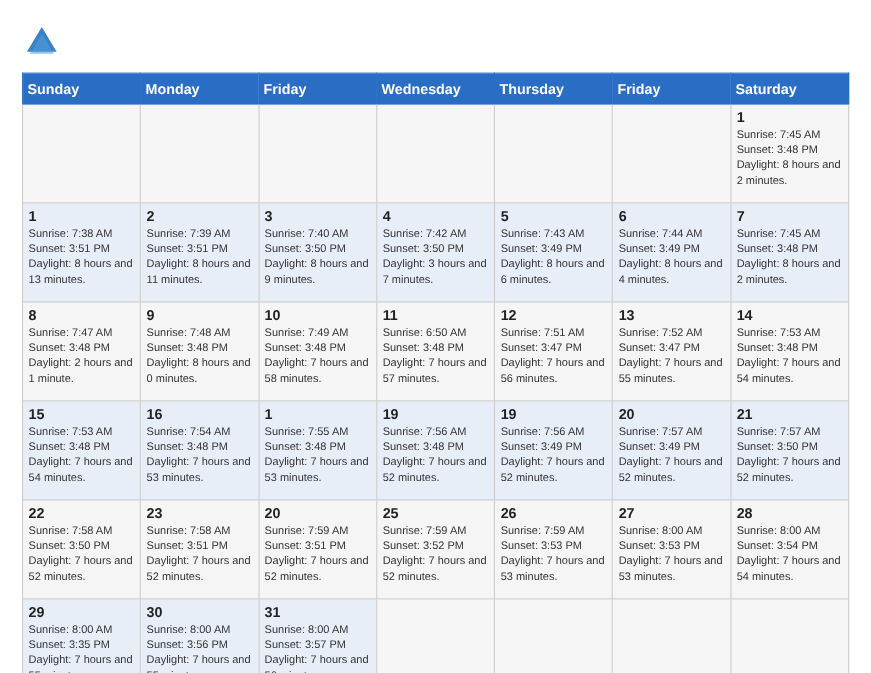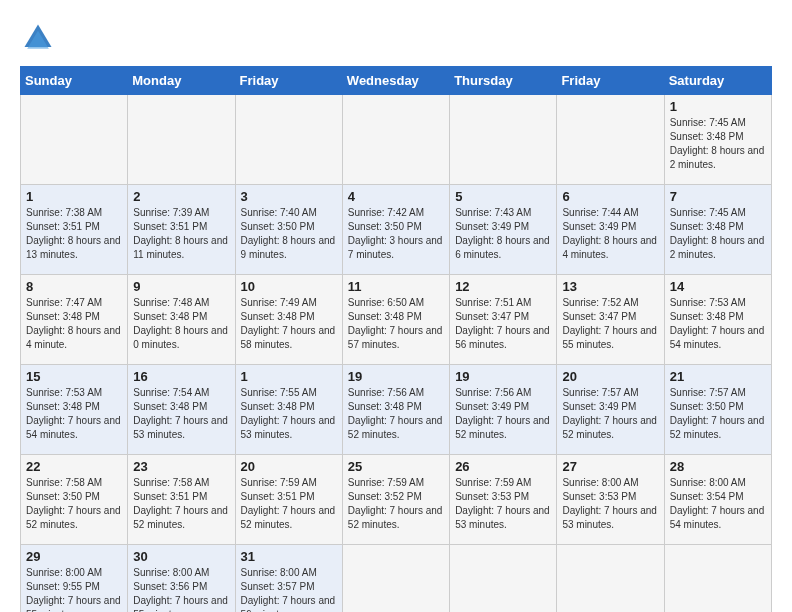--- a/index.html
+++ b/index.html
@@ -163,21 +163,21 @@
 <span class="cell-text">Daylight: 8 hours and 4 minutes.</span></td>
         <td><span class="day-number">7</span>
 <span class="cell-text">Sunrise: 7:45 AM</span><br>
 <span class="cell-text">Sunset: 3:48 PM</span><br>
 <span class="cell-text">Daylight: 8 hours and 2 minutes.</span></td>
       </tr>
       <tr>
         <td><span class="day-number">8</span>
 <span class="cell-text">Sunrise: 7:47 AM</span><br>
 <span class="cell-text">Sunset: 3:48 PM</span><br>
-<span class="cell-text">Daylight: 8 hours and 4 minute.</span></td>
+<span class="cell-text">Daylight: 2 hours and 1 minute.</span></td>
         <td><span class="day-number">9</span>
 <span class="cell-text">Sunrise: 7:48 AM</span><br>
 <span class="cell-text">Sunset: 3:48 PM</span><br>
 <span class="cell-text">Daylight: 8 hours and 0 minutes.</span></td>
         <td><span class="day-number">10</span>
 <span class="cell-text">Sunrise: 7:49 AM</span><br>
 <span class="cell-text">Sunset: 3:48 PM</span><br>
 <span class="cell-text">Daylight: 7 hours and 58 minutes.</span></td>
         <td><span class="day-number">11</span>
 <span class="cell-text">Sunrise: 6:50 AM</span><br>
@@ -252,21 +252,21 @@
 <span class="cell-text">Sunset: 3:53 PM</span><br>
 <span class="cell-text">Daylight: 7 hours and 53 minutes.</span></td>
         <td><span class="day-number">28</span>
 <span class="cell-text">Sunrise: 8:00 AM</span><br>
 <span class="cell-text">Sunset: 3:54 PM</span><br>
 <span class="cell-text">Daylight: 7 hours and 54 minutes.</span></td>
       </tr>
       <tr>
         <td><span class="day-number">29</span>
 <span class="cell-text">Sunrise: 8:00 AM</span><br>
-<span class="cell-text">Sunset: 9:55 PM</span><br>
+<span class="cell-text">Sunset: 3:35 PM</span><br>
 <span class="cell-text">Daylight: 7 hours and 55 minutes.</span></td>
         <td><span class="day-number">30</span>
 <span class="cell-text">Sunrise: 8:00 AM</span><br>
 <span class="cell-text">Sunset: 3:56 PM</span><br>
 <span class="cell-text">Daylight: 7 hours and 55 minutes.</span></td>
         <td><span class="day-number">31</span>
 <span class="cell-text">Sunrise: 8:00 AM</span><br>
 <span class="cell-text">Sunset: 3:57 PM</span><br>
 <span class="cell-text">Daylight: 7 hours and 56 minutes.</span></td>
         <td class="empty"></td>

